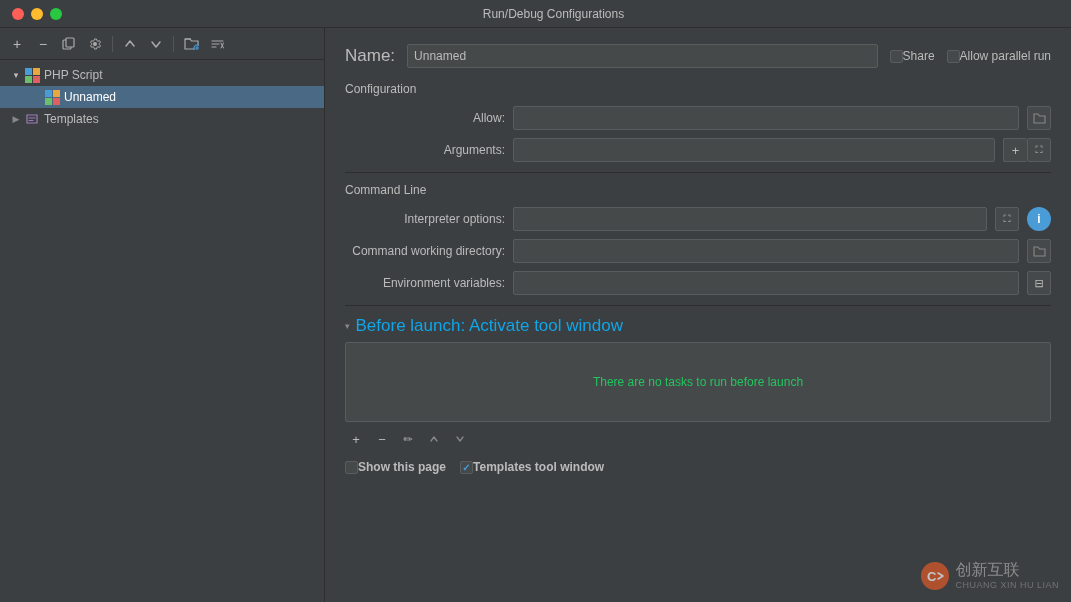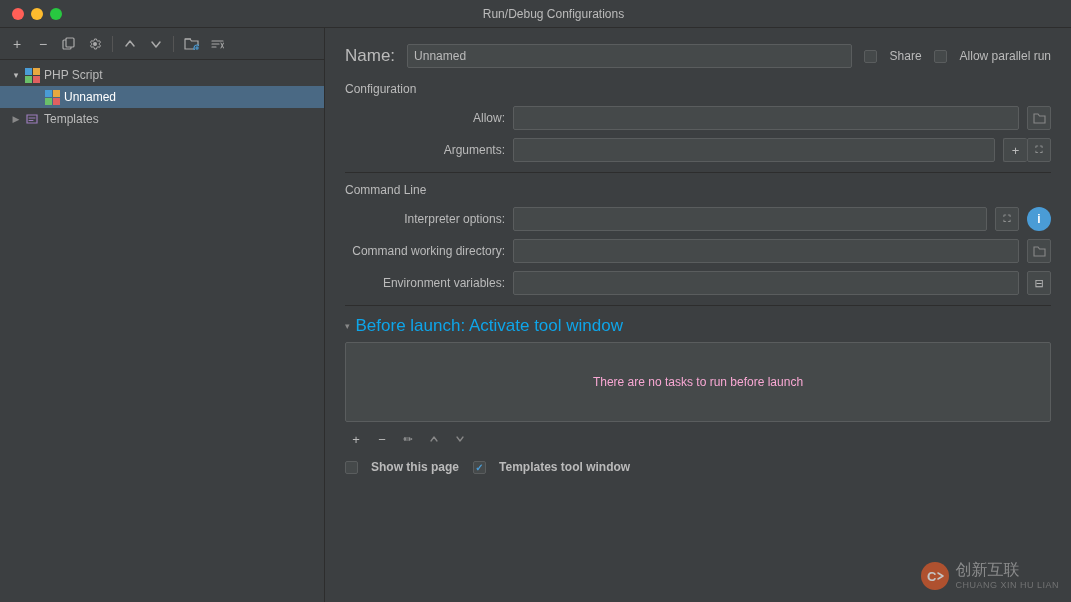--- a/index.html
+++ b/index.html
@@ -193,21 +193,21 @@
     }
     .share-checkbox-row {
       display: flex;
       align-items: center;
       gap: 12px;
       margin-left: auto;
     }
     .checkbox-label {
       display: flex;
       align-items: center;
-      gap: 13px;
+      gap: 0;
       color: #bbbbbb;
       font-size: 12px;
     }
     .cb {
       width: 13px;
       height: 13px;
       background: #45494a;
       border: 1px solid #5a5d5e;
       border-radius: 2px;
       cursor: pointer;
@@ -301,21 +301,21 @@
       background: #45494a;
       border: 1px solid #5a5d5e;
       border-radius: 2px;
       min-height: 80px;
       display: flex;
       align-items: center;
       justify-content: center;
       margin-bottom: 6px;
     }
     .no-tasks-text {
-      color: #f9a8d4;
+      color: #22c55e;
       font-size: 12px;
     }
     .before-launch-toolbar {
       display: flex;
       gap: 4px;
       margin-bottom: 10px;
     }
     .bl-btn {
       width: 22px;
       height: 22px;

